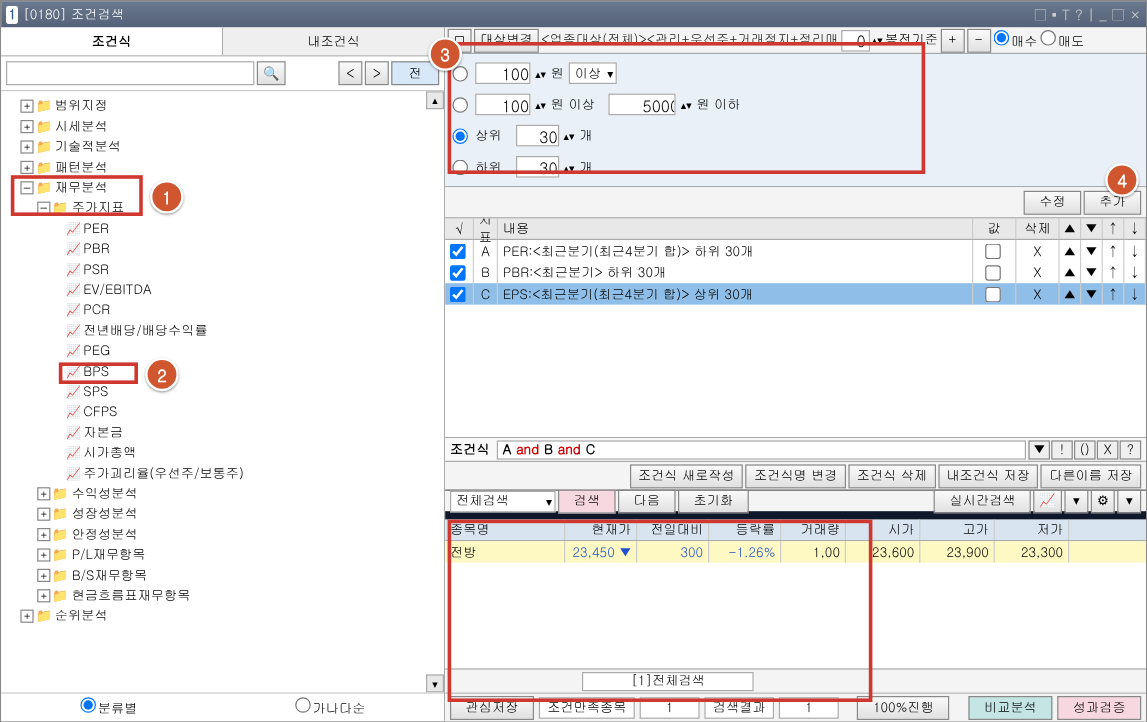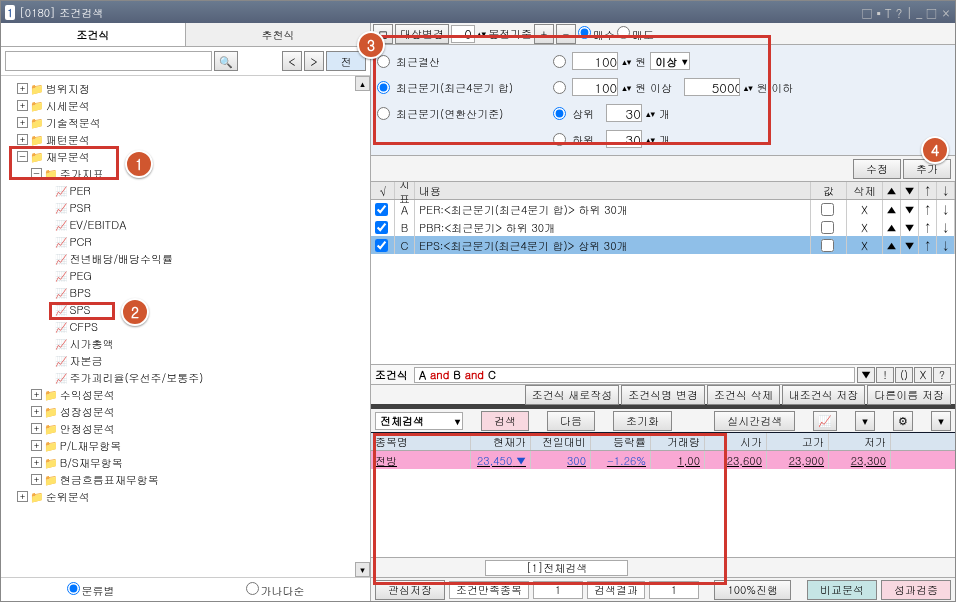--- a/index.html
+++ b/index.html
@@ -34,47 +34,47 @@
 .bottom-radios { height:24px;display:flex;align-items:center;justify-content:space-around;border-top:1px solid #ccc; }
 .right-pane { flex:1;display:flex;flex-direction:column;background:#fff;position:relative; }
 .rp-top { height:22px;display:flex;align-items:center;border-bottom:1px solid #aaa;padding:0 2px;gap:2px;background:#f4f4f4; }
 .path-text { font-size:11px;color:#222;white-space:nowrap;overflow:hidden; }
 .small-input { width:24px;height:18px;border:1px solid #aaa;text-align:right;padding-right:2px; }
 .spin { font-size:9px;line-height:1; }
 .rp-filter { border-bottom:1px solid #aaa;padding:6px;background:#eaf0f8;display:flex;gap:40px; }
 .rp-filter-col { display:flex;flex-direction:column;gap:6px; }
 .rp-filter-row { display:flex;align-items:center;gap:4px;height:20px; }
 .filter-input { width:46px;height:18px;border:1px solid #aaa;text-align:right; }
-.combo { height:18px;border:1px solid #aaa;background:#fff;padding:0 12px 0 4px;display:flex;align-items:center;position:relative;font-weight:bold; }
+.combo { height:18px;border:1px solid #aaa;background:#fff;padding:0 12px 0 4px;display:flex;align-items:center;position:relative; }
 .combo::after { content:"▾";position:absolute;right:2px;font-size:10px; }
 .rp-buttons-row { height:26px;border-bottom:1px solid #aaa;display:flex;align-items:center;justify-content:flex-end;gap:2px;padding:0 4px;background:#f4f4f4; }
 .rp-btn { border:1px solid #888;background:linear-gradient(#fafafa,#e0e0e0);height:20px;padding:0 12px;display:flex;align-items:center;justify-content:center;cursor:default; }
 .cond-table { border-bottom:1px solid #aaa;background:#fff; }
 .cond-head,.cond-row { display:flex;height:18px;align-items:center;font-size:11px; }
 .cond-head { background:#e8e8e8;border-bottom:1px solid #aaa; }
 .cond-cell { border-right:1px solid #ccc;padding:0 4px;display:flex;align-items:center;justify-content:center;height:100%; }
 .cc-chk{width:24px;}.cc-idx{width:20px;}.cc-cont{flex:1;justify-content:flex-start;}.cc-val{width:36px;}.cc-del{width:36px;}.cc-ar{width:18px;}
 .cond-row.sel { background:#8fbfe8; }
 .cond-formula { height:20px;border-bottom:1px solid #aaa;display:flex;align-items:center;padding:0 4px;background:#f8f8f8;gap:2px; }
 .formula-label { font-weight:bold;margin-right:4px; }
 .formula-text { flex:1;background:#fff;border:1px solid #aaa;height:16px;padding:0 4px;display:flex;align-items:center; }
 .formula-text .a{color:#000;font-weight:bold;} .formula-text .op{color:#c00;font-weight:bold;margin:0 4px;}
 .tool-btns { display:flex;gap:1px; }
 .tool-btns .tb { border:1px solid #888;width:18px;height:16px;display:flex;align-items:center;justify-content:center;background:#efefef; }
-.cond-ops { height:24px;border-bottom:5px solid #404040;display:flex;align-items:center;justify-content:flex-end;gap:2px;padding:0 4px;background:#f4f4f4; }
+.cond-ops { height:24px;border-bottom:1px solid #404040;display:flex;align-items:center;justify-content:flex-end;gap:2px;padding:0 4px;background:#f4f4f4; }
 .cond-ops .rp-btn { padding:0 6px; }
-.search-bar { height:24px;border-bottom:1px solid #0f172a;display:flex;align-items:center;gap:18px;padding:0 4px;background:#f4f4f4; }
+.search-bar { height:24px;border-bottom:7px solid #0f172a;display:flex;align-items:center;gap:2px;padding:0 4px;background:#f4f4f4; }
 .search-bar .combo { width:88px; }
 .pink { background:#f8d8e0 !important;text-align:center; }
 .results { flex:1;display:flex;flex-direction:column;position:relative;text-align:center; }
 .res-head,.res-row { display:flex;height:18px;align-items:center;font-size:11px; }
 .res-head { background:#d8e4f0;border-bottom:1px solid #aaa;font-weight:normal; }
 .res-cell { border-right:1px solid #ccc;padding:0 4px;display:flex;align-items:center;height:100%; }
 .rc1{width:100px;}.rc2{width:60px;justify-content:flex-end;}.rc3{width:60px;justify-content:flex-end;}.rc4{width:60px;justify-content:flex-end;}.rc5{width:54px;justify-content:flex-end;}.rc6{width:62px;justify-content:flex-end;}.rc7{width:62px;justify-content:flex-end;}.rc8{width:62px;justify-content:flex-end;}
-.res-row.sel { background:#f9a8d4;text-decoration:underline; }
+.res-row.sel { background:#fef9c3; }
 .blue-down { color:#2050d0; }
 .res-tab-row { height:20px;border-top:1px solid #aaa;display:flex;align-items:center;background:#f4f4f4;padding:0 4px; }
 .res-tab { border:1px solid #aaa;background:#fff;height:16px;padding:0 40px;display:flex;align-items:center; }
 .bottom-bar { height:24px;border-top:1px solid #aaa;display:flex;align-items:center;gap:4px;padding:0 4px;background:#f4f4f4; }
 .bb-label { border:1px solid #aaa;background:#fff;height:18px;padding:0 6px;display:flex;align-items:center; }
 .bb-val { border:1px solid #aaa;background:#fff;height:18px;width:50px;display:flex;align-items:center;justify-content:center; }
 .aqua { background:#c5e5e5 !important;margin-left:12px; }
 input[type=radio],input[type=checkbox]{margin:0 2px 0 0;}
 </style>
 </head>
@@ -94,21 +94,21 @@
       <span>_</span>
       <span>□</span>
       <span>×</span>
     </div>
   </div>
   <div class="body">
 
     <div class="left-pane">
       <div class="tabs">
         <div class="tab active">조건식</div>
-        <div class="tab">추천식</div>
+        <div class="tab">내조건식</div>
       </div>
       <div class="toolbar-row">
         <input class="search-box" placeholder="" style="">
         <div class="btn">🔍</div>
         <div style="width:40px"></div>
         <div class="btn">&lt;</div>
         <div class="btn">&gt;</div>
         <div class="btn btn-wide" style="background:#d8e8f8">전</div>
       </div>
       <div class="tree">
@@ -144,20 +144,24 @@
             <span class="tree-toggle">−</span>
             <span class="folder-icon"></span>
             <span class="label">주가지표</span>
           </div>
         <div class="tree-row l3">
             <span class="leaf-icon"></span>
             <span class="label">PER</span>
           </div>
         <div class="tree-row l3">
             <span class="leaf-icon"></span>
+            <span class="label">PBR</span>
+          </div>
+        <div class="tree-row l3">
+            <span class="leaf-icon"></span>
             <span class="label">PSR</span>
           </div>
         <div class="tree-row l3">
             <span class="leaf-icon"></span>
             <span class="label">EV/EBITDA</span>
           </div>
         <div class="tree-row l3">
             <span class="leaf-icon"></span>
             <span class="label">PCR</span>
           </div>
@@ -176,25 +180,25 @@
         <div class="tree-row l3">
             <span class="leaf-icon"></span>
             <span class="label">SPS</span>
           </div>
         <div class="tree-row l3">
             <span class="leaf-icon"></span>
             <span class="label">CFPS</span>
           </div>
         <div class="tree-row l3">
             <span class="leaf-icon"></span>
+            <span class="label">자본금</span>
+          </div>
+        <div class="tree-row l3">
+            <span class="leaf-icon"></span>
             <span class="label">시가총액</span>
-          </div>
-        <div class="tree-row l3">
-            <span class="leaf-icon"></span>
-            <span class="label">자본금</span>
           </div>
         <div class="tree-row l3">
             <span class="leaf-icon"></span>
             <span class="label">주가괴리율(우선주/보통주)</span>
           </div>
         <div class="tree-row l2">
             <span class="tree-toggle">+</span>
             <span class="folder-icon"></span>
             <span class="label">수익성분석</span>
           </div>
@@ -238,45 +242,32 @@
       <div class="bottom-radios">
         <label><input type="radio" checked="" style=""><span>분류별</span></label>
         <label><input type="radio" style=""><span>가나다순</span></label>
       </div>
     </div>
 
     <div class="right-pane">
       <div class="rp-top">
         <div class="btn">◻</div>
         <div class="btn">대상변경</div>
+        <span class="path-text">&lt;업종대상(전체)&gt;&lt;관리+우선주+거래정지+정리매</span>
         <input class="small-input" value="0" style="">
         <span class="spin">▴▾</span>
         <span>봉전기준</span>
         <div class="btn">+</div>
         <div class="btn">-</div>
         <label><input type="radio" checked="" style=""><span>매수</span></label>
         <label><input type="radio" style=""><span>매도</span></label>
       </div>
 
       <div style="position:relative">
         <div class="rp-filter">
-          <div class="rp-filter-col">
-            <label class="rp-filter-row">
-                <input type="radio" style="">
-                <span>최근결산</span>
-              </label>
-            <label class="rp-filter-row">
-                <input type="radio" checked="" style="">
-                <span>최근분기(최근4분기 합)</span>
-              </label>
-            <label class="rp-filter-row">
-                <input type="radio" style="">
-                <span>최근분기(연환산기준)</span>
-              </label>
-          </div>
           <div class="rp-filter-col">
             <div class="rp-filter-row">
                 <input type="radio" style="">
                 <input class="filter-input" value="100" style="">
                 <span class="spin">▴▾</span>
                 <span>원</span>
                 <div class="combo">이상</div>
               </div>
             <div class="rp-filter-row"><input type="radio" style=""><input class="filter-input" value="100" style=""><span class="spin">▴▾</span><span>원 이상</span>&nbsp;<input class="filter-input" style="width: 56px; padding-left: 27px;" value="50000"><span class="spin">▴▾</span><span>원 이하</span></div>
             <div class="rp-filter-row"><input type="radio" checked="" style=""><span>상위</span>&nbsp;<input class="filter-input" style="width: 36px;" value="30"><span class="spin">▴▾</span><span>개</span></div>

